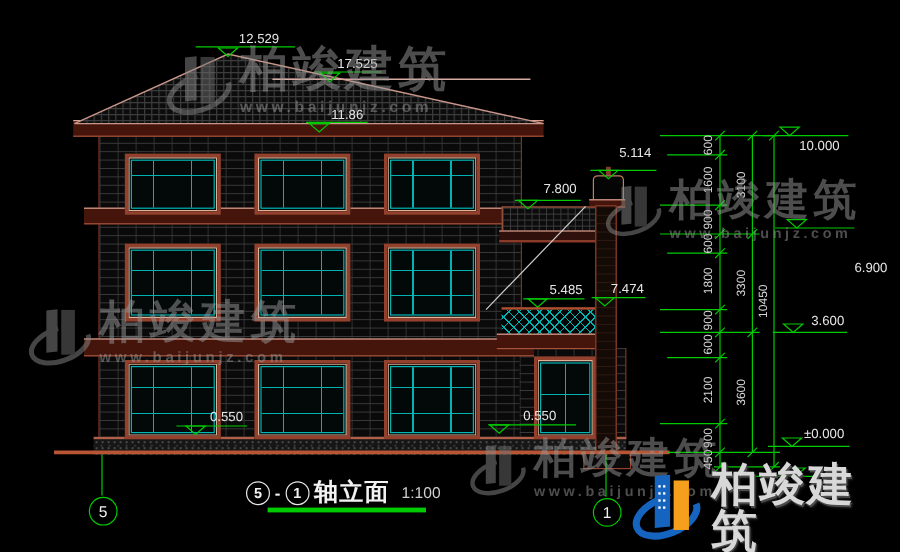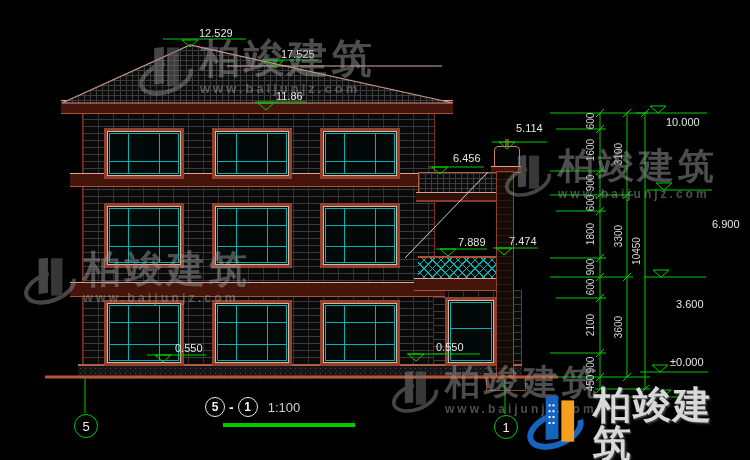--- a/index.html
+++ b/index.html
@@ -194,28 +194,28 @@
         <line x1="641" y1="117" x2="649" y2="109"></line>
           <line x1="641" y1="393" x2="649" y2="385"></line>
       </g>
     </g>
   </svg>
 
   <div class="lbl" style="left:199px;top:27px;">12.529</div>
   <div class="lbl" style="left:281px;top:48px;">17.525</div>
   <div class="lbl" style="left:276px;top:90px;">11.86</div>
   <div class="lbl" style="left:516px;top:122px;">5.114</div>
-  <div class="lbl" style="left:453px;top:152px;">6.456</div>
-  <div class="lbl" style="left:458px;top:236px;">7.889</div>
+  <div class="lbl" style="left:453px;top:152px;">7.800</div>
+  <div class="lbl" style="left:458px;top:236px;">5.485</div>
   <div class="lbl" style="left:509px;top:235px;">7.474</div>
   <div class="lbl" style="left:175px;top:342px;">0.550</div>
   <div class="lbl" style="left:436px;top:341px;">0.550</div>
   <div class="lbl" style="left:666px;top:92px;margin-top:24px;">10.000</div>
   <div class="lbl" style="left:712px;top:176px;margin-top:42px;">6.900</div>
-  <div class="lbl" style="left:676px;top:262px;margin-top:36px;">3.600</div>
+  <div class="lbl" style="left:676px;top:262px;">3.600</div>
   <div class="lbl" style="left:670px;top:356px;">±0.000</div>
 
   <div class="dimv" style="left:576px;top:115px;">600</div>
   <div class="dimv" style="left:576px;top:144px;">1600</div>
   <div class="dimv" style="left:576px;top:177px;">900</div>
   <div class="dimv" style="left:576px;top:197px;">600</div>
   <div class="dimv" style="left:576px;top:228px;">1800</div>
   <div class="dimv" style="left:576px;top:261px;">900</div>
   <div class="dimv" style="left:576px;top:281px;">600</div>
   <div class="dimv" style="left:576px;top:319px;">2100</div>
@@ -223,20 +223,21 @@
   <div class="dimv" style="left:576px;top:377px;">450</div>
   <div class="dimv" style="left:604px;top:148px;">3100</div>
   <div class="dimv" style="left:604px;top:230px;">3300</div>
   <div class="dimv" style="left:604px;top:321px;">3600</div>
   <div class="dimv" style="left:622px;top:245px;">10450</div>
 
   <div class="title-row">
     <span class="circ">5</span>
     <span style="font-size:14px;">-</span>
     <span class="circ">1</span>
+    <span style="font-size:20px;letter-spacing:1px;">轴立面</span>
     <span style="font-size:13px;color:#cfcfcf;font-weight:normal;margin-left:6px;">1:100</span>
   </div>
   <div class="abs" style="left:223px;top:423px;width:132px;height:4px;background:#00cc00;"></div>
   <div class="bubble" style="left:74px;top:414px;">5</div>
   <div class="bubble" style="left:494px;top:415px;">1</div>
 
   <div class="wm" style="left:138px;top:38px;">
     <svg width="56" height="62" viewBox="0 0 52 56">
       <ellipse cx="26" cy="36" rx="24" ry="13" transform="rotate(-20 26 36)" fill="none" stroke="#8a8a8a" stroke-width="4" stroke-dasharray="92 34"></ellipse>
       <rect x="15" y="10" width="9" height="34" fill="#8a8a8a" transform="skewY(-6)"></rect>

